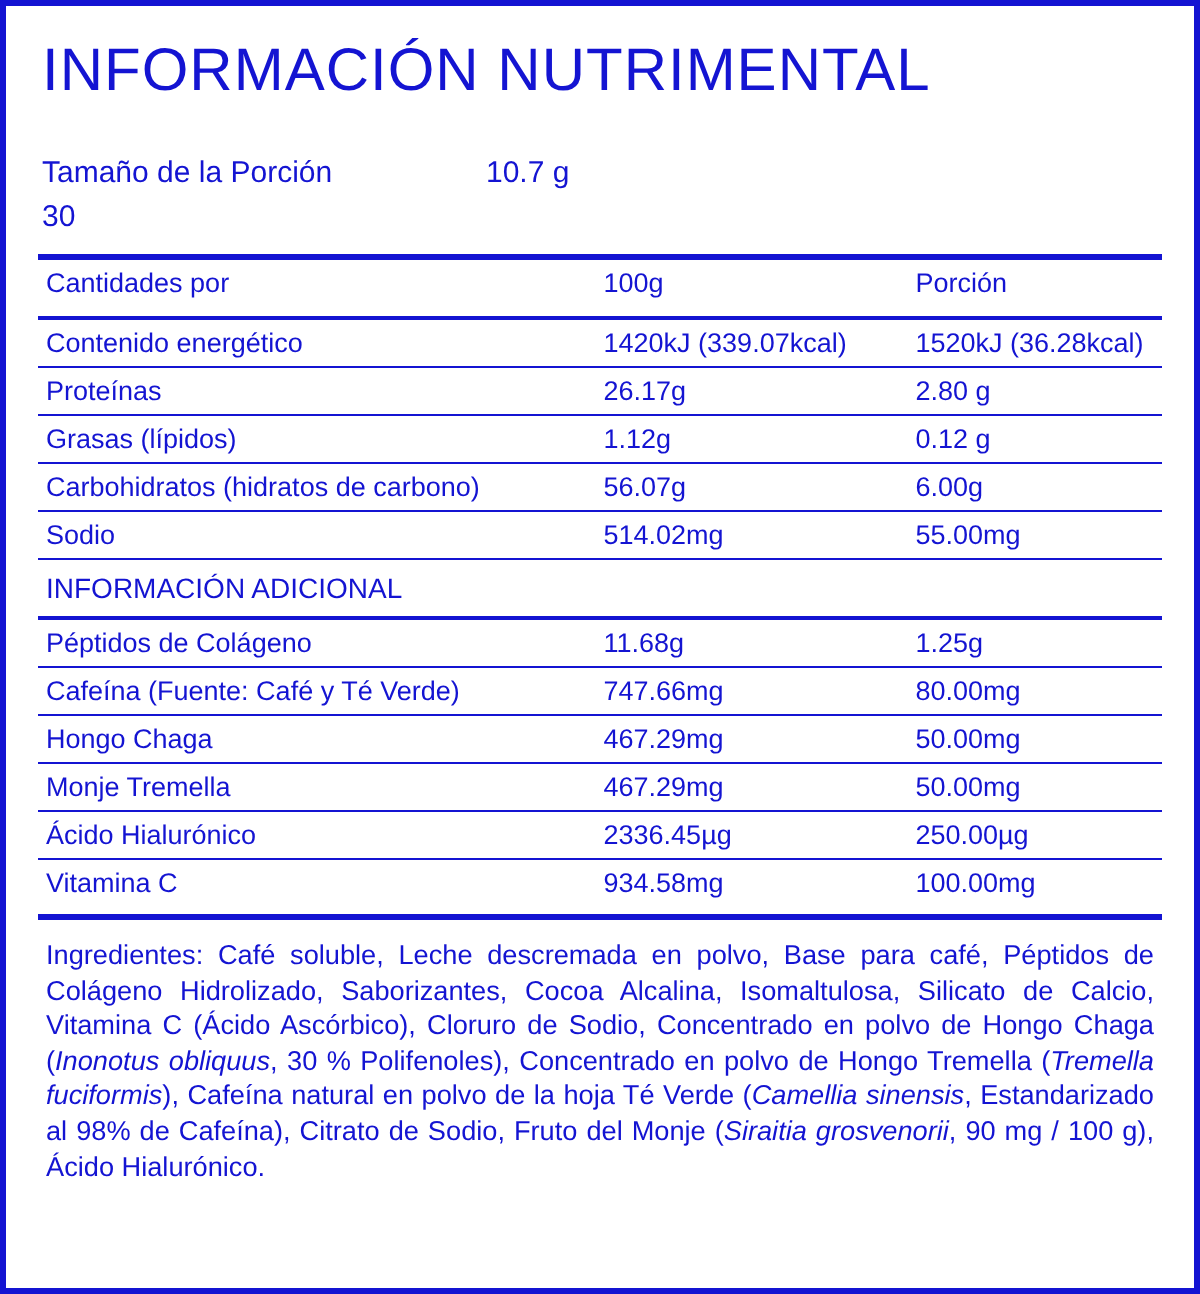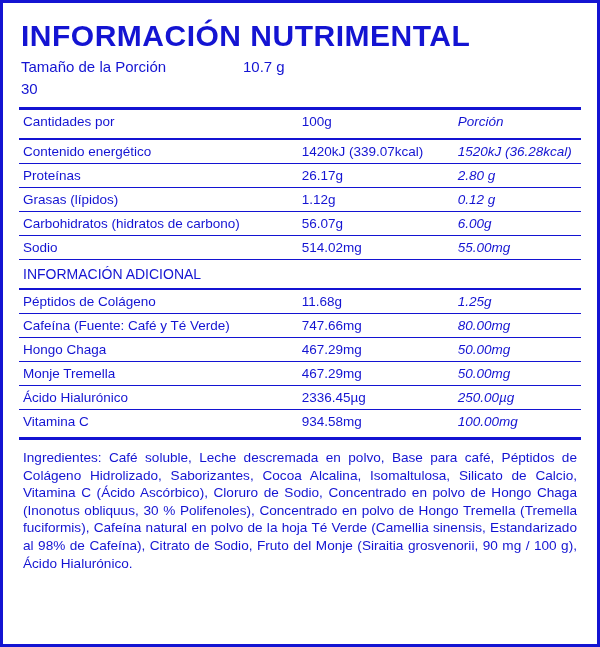--- a/index.html
+++ b/index.html
@@ -19,22 +19,22 @@
     box-sizing: border-box;
     width: 600px;
     height: 647px;
     border: 3px solid #1414d2;
     padding: 10px 16px 0 16px;
   }
   .title {
     font-size: 30px;
     letter-spacing: 0.5px;
     line-height: 34px;
-    margin: 6px 0 3px 2px;
-    font-weight: bold;
+    margin: 6px 0 23px 2px;
+    font-weight: normal;
   }
   .serving-block {
     margin: 2px 0 8px 2px;
   }
   .serving-row {
     display: flex;
     font-size: 15px;
     line-height: 21px;
     margin-bottom: 1px;
   }
@@ -63,35 +63,35 @@
   }
   table.nut tr.head td {
     border-bottom: 2.5px solid #1414d2;
     padding-bottom: 8px;
   }
   table.nut tr.noline td {
     border-bottom: none;
   }
   .c-name { width: 300px; padding-left: 4px !important; }
   .c-100 { width: 160px; }
-  .c-por { width: 130px; font-style: italic; }
+  .c-por { width: 130px; }
   .section-head td {
     padding-top: 6px !important;
     padding-bottom: 5px !important;
     font-size: 14px;
     border-bottom: 2.5px solid #1414d2 !important;
   }
   .energy-100 { white-space: nowrap; }
   .ingredients {
     font-size: 13.6px;
     line-height: 17.6px;
     padding: 9px 4px 0 4px;
     text-align: justify;
   }
-  .ingredients .it { }
+  .ingredients .it { font-style: italic; }
   .sep-thick {
     height: 3px;
     background: #1414d2;
     margin: 4px 0 0 0;
   }
 </style>
 </head>
 <body>
 
 <div class="panel">

